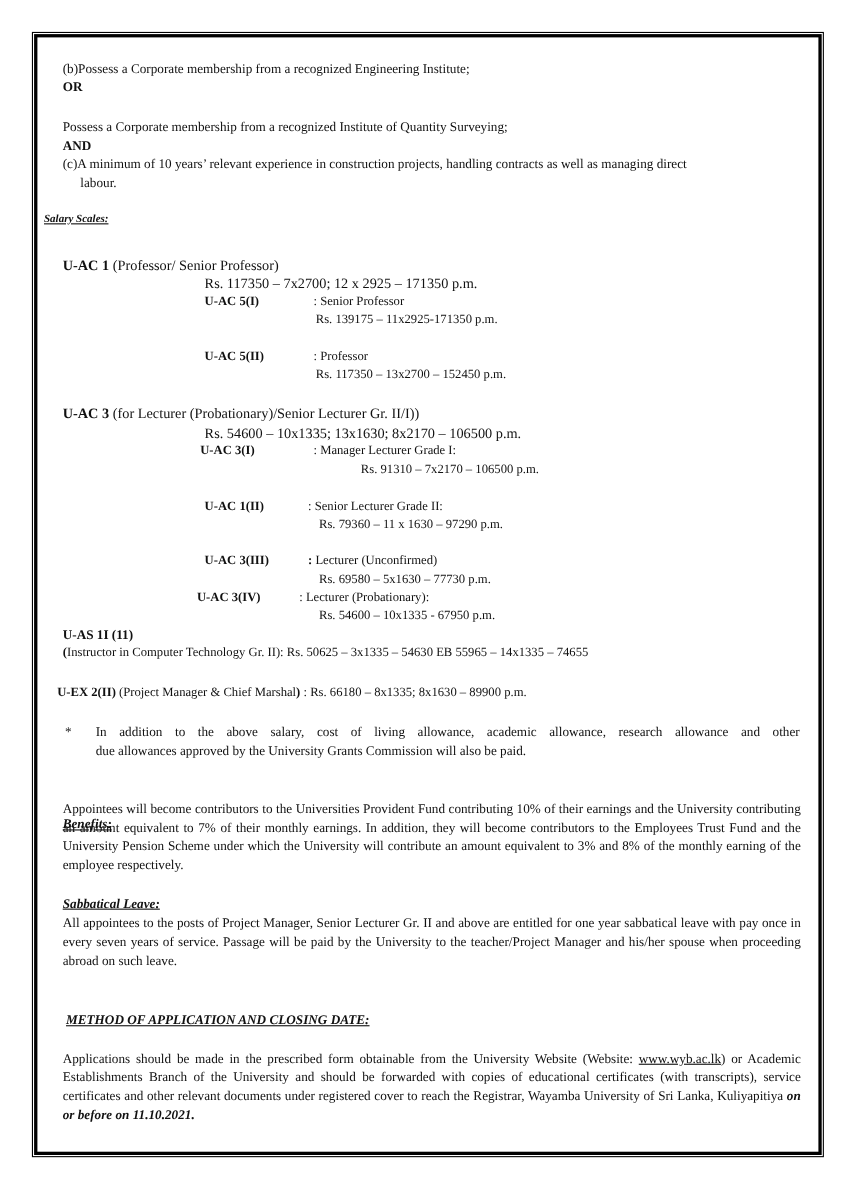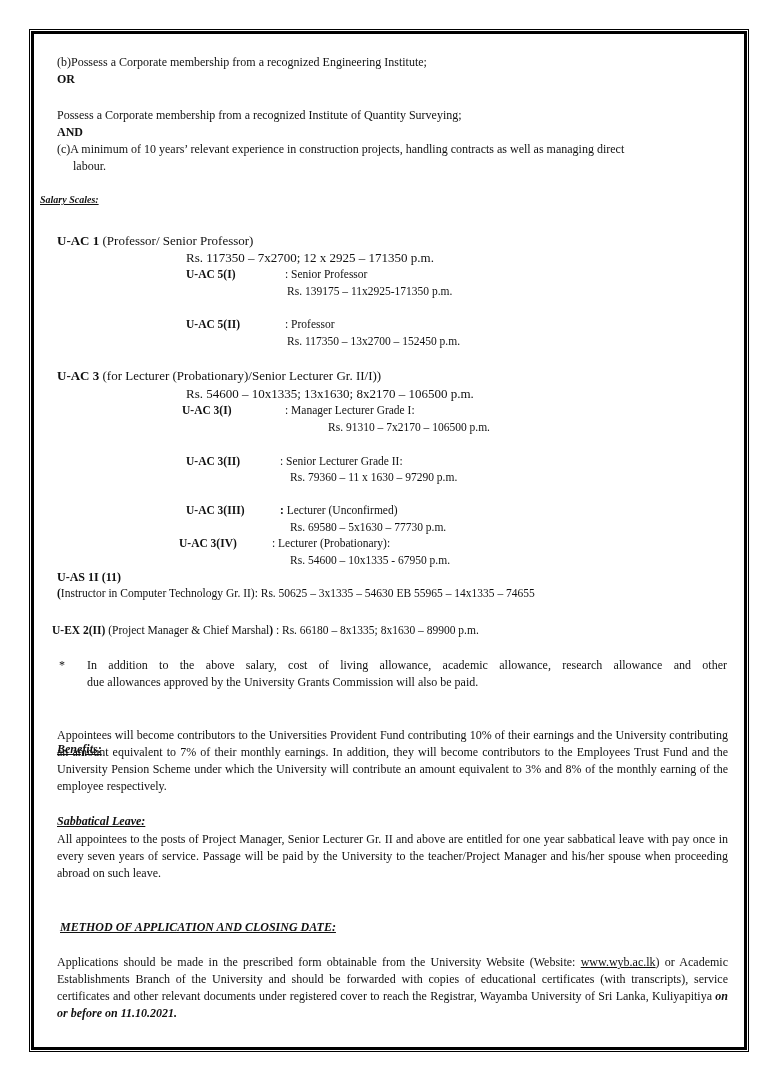--- a/index.html
+++ b/index.html
@@ -42,21 +42,21 @@
 <div class="abs fs11" style="left:285px;top:318px;">: Professor</div>
 <div class="abs fs11" style="left:287px;top:335px;">Rs. 117350 – 13x2700 – 152450 p.m.</div>
 
 <div class="abs fs13" style="left:57px;top:368px;">
   <span class="b">U-AC 3</span><span> (for Lecturer (Probationary)/Senior Lecturer Gr. II/I))</span>
 </div>
 <div class="abs fs13" style="left:186px;top:386px;">Rs. 54600 – 10x1335; 13x1630; 8x2170 – 106500 p.m.</div>
 <div class="abs fs11 b" style="left:182px;top:404px;">U-AC 3(I)</div>
 <div class="abs fs11" style="left:285px;top:404px;">: Manager Lecturer Grade I:</div>
 <div class="abs fs11" style="left:292px;top:421px;margin-left:36px;">Rs. 91310 – 7x2170 – 106500 p.m.</div>
-<div class="abs fs11 b" style="left:186px;top:455px;">U-AC 3(II)</div>
+<div class="abs fs11 b" style="left:186px;top:455px;">U-AC 1(II)</div>
 <div class="abs fs11" style="left:280px;top:455px;">:  Senior Lecturer Grade II:</div>
 <div class="abs fs11" style="left:290px;top:471px;">Rs. 79360 – 11 x 1630 – 97290 p.m.</div>
 <div class="abs fs11 b" style="left:186px;top:504px;">U-AC 3(III)</div>
 <div class="abs fs11" style="left:280px;top:504px;"><span class="b">:</span><span> Lecturer (Unconfirmed)</span></div>
 <div class="abs fs11" style="left:290px;top:521px;">Rs. 69580 – 5x1630 – 77730 p.m.</div>
 <div class="abs fs11 b" style="left:179px;top:537px;">U-AC 3(IV)</div>
 <div class="abs fs11" style="left:272px;top:537px;">:  Lecturer (Probationary):</div>
 <div class="abs fs11" style="left:290px;top:554px;">Rs. 54600 – 10x1335 - 67950 p.m.</div>
 
 <div class="abs fs12 b" style="left:57px;top:570px;">U-AS 1I (11)</div>

